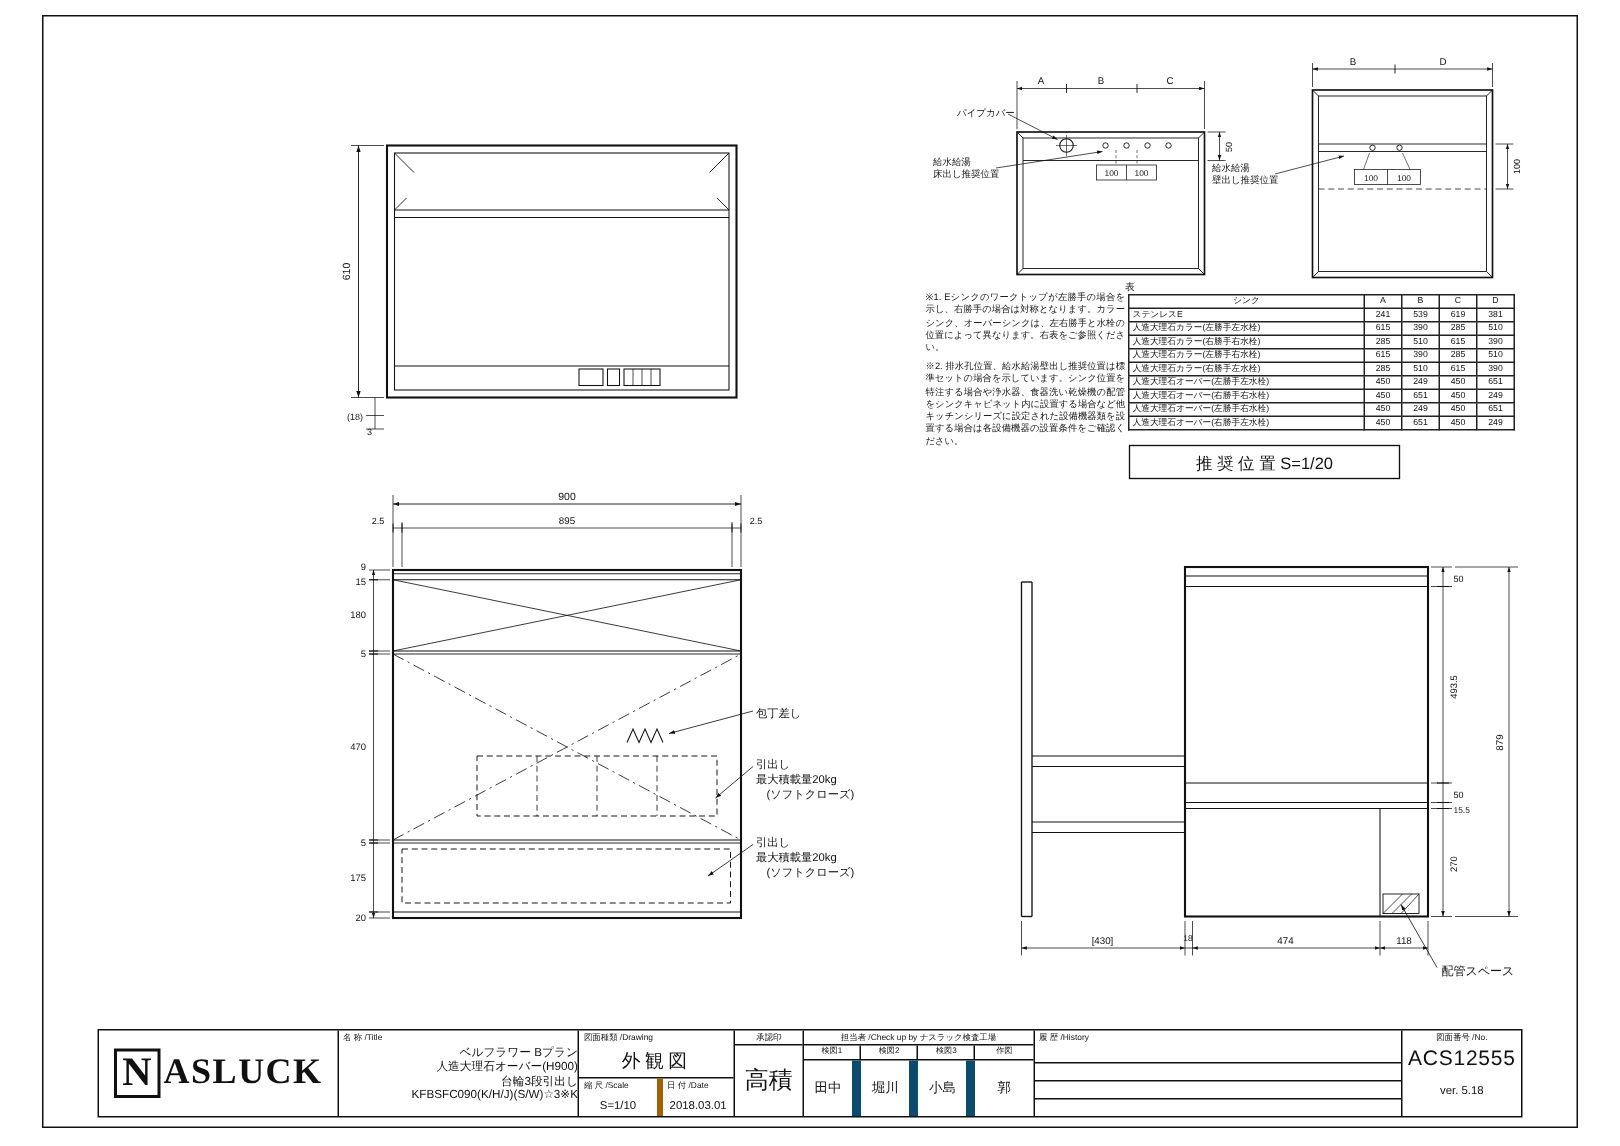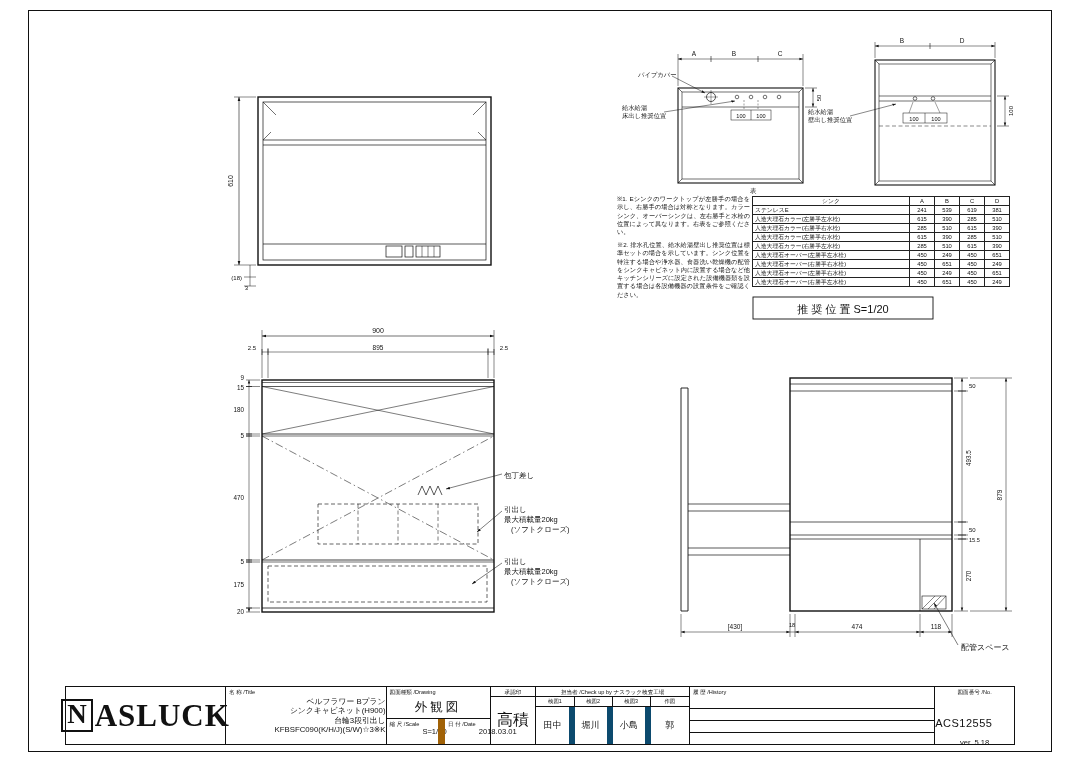--- a/index.html
+++ b/index.html
@@ -16,44 +16,44 @@
   .sink td.name{text-align:left}
   
   .tb{left:65px;top:686px;width:950px;height:59px;border:1.5px solid #111;display:flex;background:#fff}
   .tb,.tb *{box-sizing:border-box}
   .tb .col{border-right:1px solid #111;height:100%;display:flex;flex-direction:column}
   .tb .col:last-child{border-right:none}
   .hdr{font-size:5.6px;line-height:10px;height:10px;padding:0 3px;white-space:nowrap;overflow:hidden;flex:0 0 auto}
   .c-logo{width:160px;align-items:center;justify-content:center;flex-direction:row !important}
   .logo{display:flex;align-items:center;font-family:"Liberation Serif",serif;font-weight:bold}
   .logo-n{border:2.5px solid #111;font-size:27px;line-height:1;padding:0 4px 2px;margin-right:2px}
-  .logo-rest{font-size:31px;letter-spacing:1px}
+  .logo-rest{font-size:24px;letter-spacing:1px}
   .c-name{width:161px}
   .nm-line{text-align:right;font-size:7.8px;line-height:9.3px;white-space:nowrap;overflow:hidden}
   .c-draw{width:104px}
   .dw-type{text-align:left;font-size:12.5px;letter-spacing:3px;flex:1;display:flex;align-items:center;justify-content:center}
   .dw-sub{display:flex;border-top:1px solid #111;height:26px;flex:0 0 auto}
-  .dw-sub>div{width:50%;display:flex;flex-direction:row}
-  .dw-sub>div+div{border-left:7px solid #a16207}
+  .dw-sub>div{width:50%;display:flex;flex-direction:column}
+  .dw-sub>div+div{border-left:4px solid #a16207}
   .dw-val{text-align:center;font-size:7.6px;flex:1;display:flex;align-items:center;justify-content:center;white-space:nowrap}
   .c-appr{width:46px}
   .c-appr .hdr{border-bottom:1px solid #111;text-align:center}
   .appr-val{flex:1;display:flex;align-items:center;justify-content:center;font-size:16px}
   .c-chk{width:154px}
   .c-chk .hdr{border-bottom:1px solid #111;text-align:center}
   .chk-row{display:flex;flex:0 0 auto;height:10px;border-bottom:1px solid #111}
   .chk-row>div{width:25%;border-right:1px solid #111;font-size:5.4px;line-height:9px;text-align:center;white-space:nowrap;overflow:hidden}
   .chk-row>div:last-child{border-right:none}
   .chk-names{display:flex;flex:1}
   .chk-names>div{width:25%;border-right:6px solid #0c4a6e;display:flex;align-items:center;justify-content:center;font-size:9px}
   .chk-names>div:last-child{border-right:none}
   .c-hist{width:246px}
   .h-line{height:12px;border-bottom:0.8px solid #111;flex:0 0 auto}
   .c-no{width:79px}
-  .no-val{font-size:11px;margin-top:20px;letter-spacing:0.5px}
+  .no-val{text-align:center;font-size:14px;margin-top:0;letter-spacing:0.5px}
   .no-ver{text-align:center;font-size:7.6px;margin-top:9px}
 </style>
 </head>
 <body>
 
 <div class="page">
   <div class="abs frame"></div>
 
   <svg class="abs" width="1080" height="764" viewBox="0 0 1080 764" font-family="'Liberation Sans',sans-serif">
     <defs>
@@ -404,21 +404,21 @@
   <div class="abs tb">
     <div class="col c-logo">
       <div class="logo">
         <span class="logo-n">N</span>
         <span class="logo-rest">ASLUCK</span>
       </div>
     </div>
     <div class="col c-name">
       <div class="hdr">名 称 /Title</div>
       <div class="nm-line">ベルフラワー Bプラン</div>
-      <div class="nm-line">シンクキャビネット(H900)</div>
+      <div class="nm-line">人造大理石オーバー(H900)</div>
       <div class="nm-line">台輪3段引出し</div>
       <div class="nm-line">KFBSFC090(K/H/J)(S/W)☆3※K</div>
     </div>
     <div class="col c-draw">
       <div class="hdr">図面種類 /Drawing</div>
       <div class="dw-type">外観図</div>
       <div class="dw-sub">
         <div>
           <div class="hdr">縮 尺 /Scale</div>
           <div class="dw-val">S=1/10</div>

